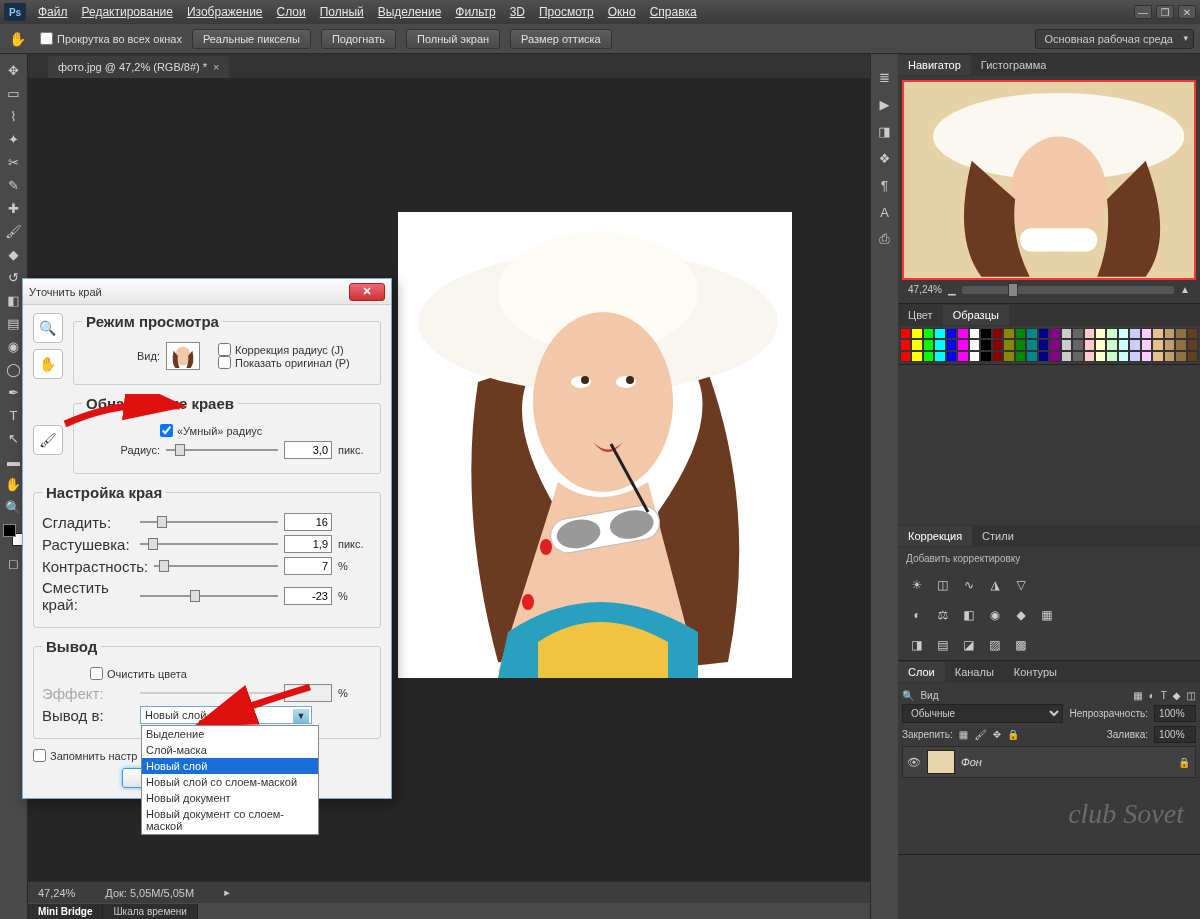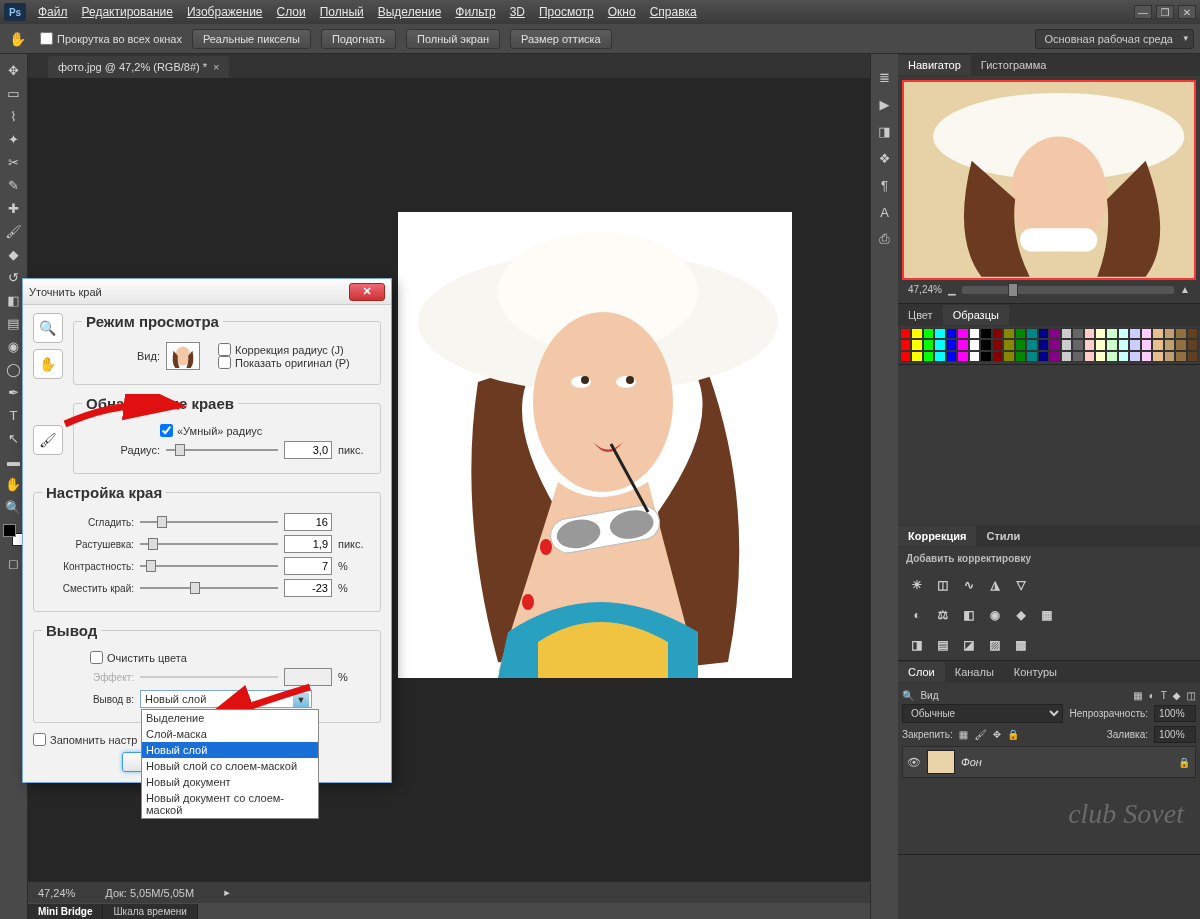--- a/index.html
+++ b/index.html
@@ -73,21 +73,21 @@
 .dialog-title { background: linear-gradient(#fdfdfd,#e6e6e6); height:26px; display:flex; align-items:center; padding:0 6px; border-bottom:1px solid #ccc;}
 .dialog-title .close { margin-left:auto; width:36px; height:18px; background:linear-gradient(#e67,#c33); border:1px solid #a22; border-radius:3px; color:#fff; font-weight:bold; display:flex;align-items:center;justify-content:center; font-size:11px; cursor:pointer;}
 .dialog-body { padding:8px 10px 10px 10px; }
 .dlg-left-icons { float:left; width:34px;}
 .dlg-left-icons .ico { width:30px; height:30px; border:1px solid #bbb; border-radius:4px; margin-bottom:6px; display:flex;align-items:center;justify-content:center; background:#fff; font-size:14px; cursor:pointer;}
 .dlg-fieldset { border:1px solid #ccc; border-radius:3px; padding:8px 8px 10px 8px; margin-bottom:10px; clear:right; margin-left:40px;}
 .dlg-fieldset.full { margin-left:0;}
 .dlg-legend { font-size:15px; padding:0 4px; color:#333; font-weight:bold;}
 .dlg-row { display:flex; align-items:center; margin:4px 0; gap:6px;}
 .dlg-label { text-align:right; flex:0 0 78px; font-size:11px;}
-.dlg-label-sm { text-align:right; flex:0 0 92px; font-size:10px;}
+.dlg-label-sm { flex:0 0 92px; font-size:15px;}
 .dlg-slider { flex:1; height:16px; position:relative;}
 .dlg-slider .track { position:absolute; left:0; right:0; top:7px; height:2px; background:#999;}
 .dlg-slider .th { position:absolute; top:2px; width:10px; height:12px; background:#ddd; border:1px solid #777;}
 .dlg-num { width:48px; border:1px solid #888; padding:2px 3px; font-size:11px; background:#fff; text-align:right;}
 .dlg-unit { width:34px; font-size:11px;}
 .dlg-check { display:flex; align-items:center; gap:4px;}
 .thumb-box { width:34px; height:28px; border:1px solid #888; background:#fff; display:flex; align-items:center; justify-content:center; padding:1px;}
 .thumb-box svg{width:100%;height:100%;}
 .dlg-select { width:172px; border:1px solid #7aa7d6; padding:2px 4px; background:#fff; position:relative;}
 .dlg-select .arr { position:absolute; right:2px; top:2px; width:16px; height:14px; background:linear-gradient(#bde,#7bd); display:flex;align-items:center;justify-content:center; font-size:9px;}
@@ -350,21 +350,21 @@
             <div style="background: rgb(204, 255, 255);"></div>
             <div style="background: rgb(204, 204, 255);"></div>
             <div style="background: rgb(255, 204, 255);"></div>
             <div style="background: rgb(232, 192, 144);"></div>
             <div style="background: rgb(192, 160, 112);"></div>
             <div style="background: rgb(144, 112, 64);"></div>
             <div style="background: rgb(96, 64, 32);"></div>
           </div>
       </div>
 
-      <div class="panel" style="margin-top:160px;font-weight:bold;">
+      <div class="panel" style="margin-top:160px;">
         <div class="panel-tabs">
           <div class="tab active">Коррекция</div>
           <div class="tab">Стили</div>
         </div>
         <div class="panel-body-small">Добавить корректировку</div>
         <div class="adj-icons">
           <span>☀</span>
           <span>◫</span>
           <span>∿</span>
           <span>◮</span>

